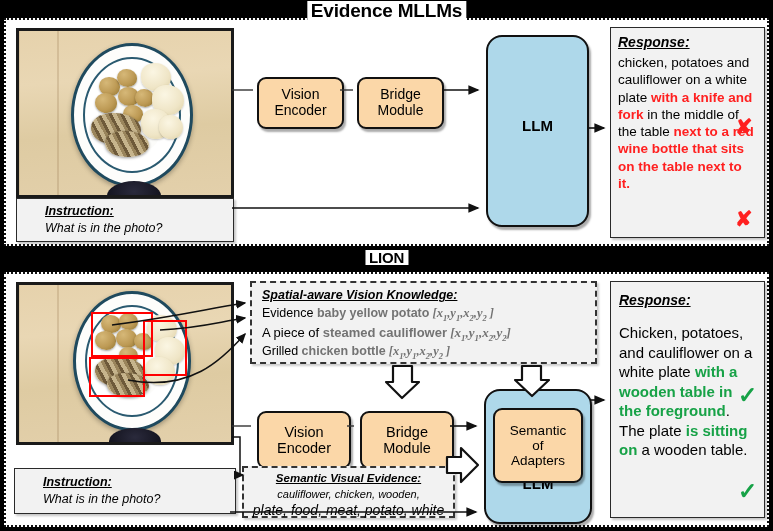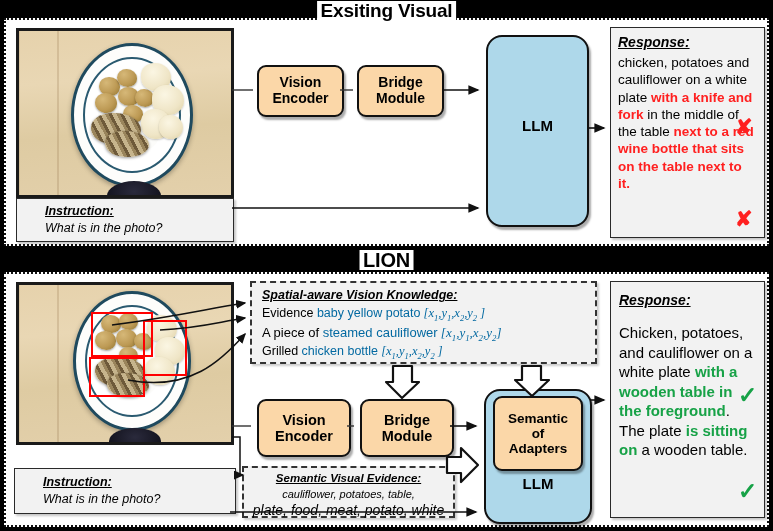--- a/index.html
+++ b/index.html
@@ -26,21 +26,21 @@
     background: #fff;
     color: #000;
     font-weight: bold;
     text-align: center;
     letter-spacing: -0.2px;
     z-index: 40;
     padding: 0 4px;
     line-height: 1;
   }
   #title-top { top: 1px; left: 50%; transform: translateX(-50%); font-size: 19px; }
-  #title-bottom { top: 250px; left: 50%; transform: translateX(-50%); font-size: 20px; }
+  #title-bottom { top: 250px; left: 50%; transform: translateX(-50%); font-size: 15px; }
 
   
   .photo {
     position: absolute;
     border: 3px solid #1a1a1a;
     background: #e8d9b8;
     overflow: hidden;
   }
   .wood {
     position: absolute; inset: 0;
@@ -94,23 +94,24 @@
 
   
   .modbox {
     position:absolute;
     background:#fbd7a8;
     border:2.5px solid #111;
     border-radius:9px;
     box-shadow: 2px 3px 2px rgba(0,0,0,.33);
     display:flex; flex-direction:column;
     align-items:center; justify-content:center;
-    font-weight:bold; color:#000;
+    font-weight:normal; color:#000;
     line-height:1.12;
     text-align:center;
+    margin-top:12px;
   }
   .llmbox {
     position:absolute;
     background:#aed8ea;
     border:2.5px solid #111;
     border-radius:16px;
     box-shadow: 2px 3px 2px rgba(0,0,0,.33);
     font-weight:bold; color:#000;
     text-align:center;
   }
@@ -136,21 +137,21 @@
   .instr-q { font-style:italic; color:#000; }
 
   .resp-body { color:#000; }
   .r { color:#ff2020; font-weight:bold; }
   .g { color:#17a247; font-weight:bold; }
   .mark { position:absolute; font-weight:bold; line-height:1; }
   .xmark { color:#ff2020; }
   .cmark { color:#17a247; }
 
   .kline { color:#000; white-space:nowrap; }
-  .kred { color:#0369a1; }
+  .kred { color:#737373;font-weight:bold; }
   .coord { font-family:"Liberation Serif", serif; font-style:italic; }
   .coord sub { font-style:italic; font-size:.68em; }
 
   .ev { font-style:italic; text-align:center; color:#000; line-height:1.3; }
 
   svg.wires { position:absolute; left:0; top:0; width:773px; height:531px; pointer-events:none; z-index:20; }
 </style>
 </head>
 <body>
 
@@ -262,21 +263,21 @@
       <span>Encoder</span>
     </div>
 
     <div class="modbox" style="left:354px; top:125px; width:94px; height:58px; font-size:14.5px;">
       <span>Bridge</span>
       <span>Module</span>
     </div>
 
     <div class="dashbox" style="left:236px; top:192px; width:213px; height:52px; padding:4px 6px 0 6px;">
       <div class="hdr" style="font-size:11.5px; text-align:center;">Semantic Visual Evidence:</div>
-      <div class="ev" style="font-size:11px; margin-top:3px;">cauliflower, potatoes, table,</div>
+      <div class="ev" style="font-size:11px; margin-top:3px;">cauliflower, chicken, wooden,</div>
       <div class="ev" style="font-size:14px;">plate, food, meat,  potato, white</div>
     </div>
 
     <div class="llmbox" style="left:478px; top:115px; width:108px; height:135px;">
       <div class="llmlabel" style="top:84px; font-size:15px;">LLM</div>
     </div>
     <div class="modbox" style="left:487px; top:122px; width:90px; height:75px; font-size:13.5px;">
       <span>Semantic</span>
       <span>of</span>
       <span>Adapters</span>
@@ -322,16 +323,16 @@
 
     <g>
       <path d="M522,366 L541,366 L541,380 L549,380 L532,396 L515,380 L522,380 Z" fill="#ffffff" stroke="#111" stroke-width="2.2" stroke-linejoin="round"></path>
     </g>
 
     <g>
       <path d="M461,457 L461,448 L478,465 L461,482 L461,473 L447,473 L447,457 Z" fill="#ffffff" stroke="#111" stroke-width="2.2" stroke-linejoin="round"></path>
     </g>
   </svg>
 
-  <div class="band-title" id="title-top">Exsiting Visual</div>
+  <div class="band-title" id="title-top">Evidence MLLMs</div>
   <div class="band-title" id="title-bottom">LION</div>
 
 </div>
 
 </body></html>

